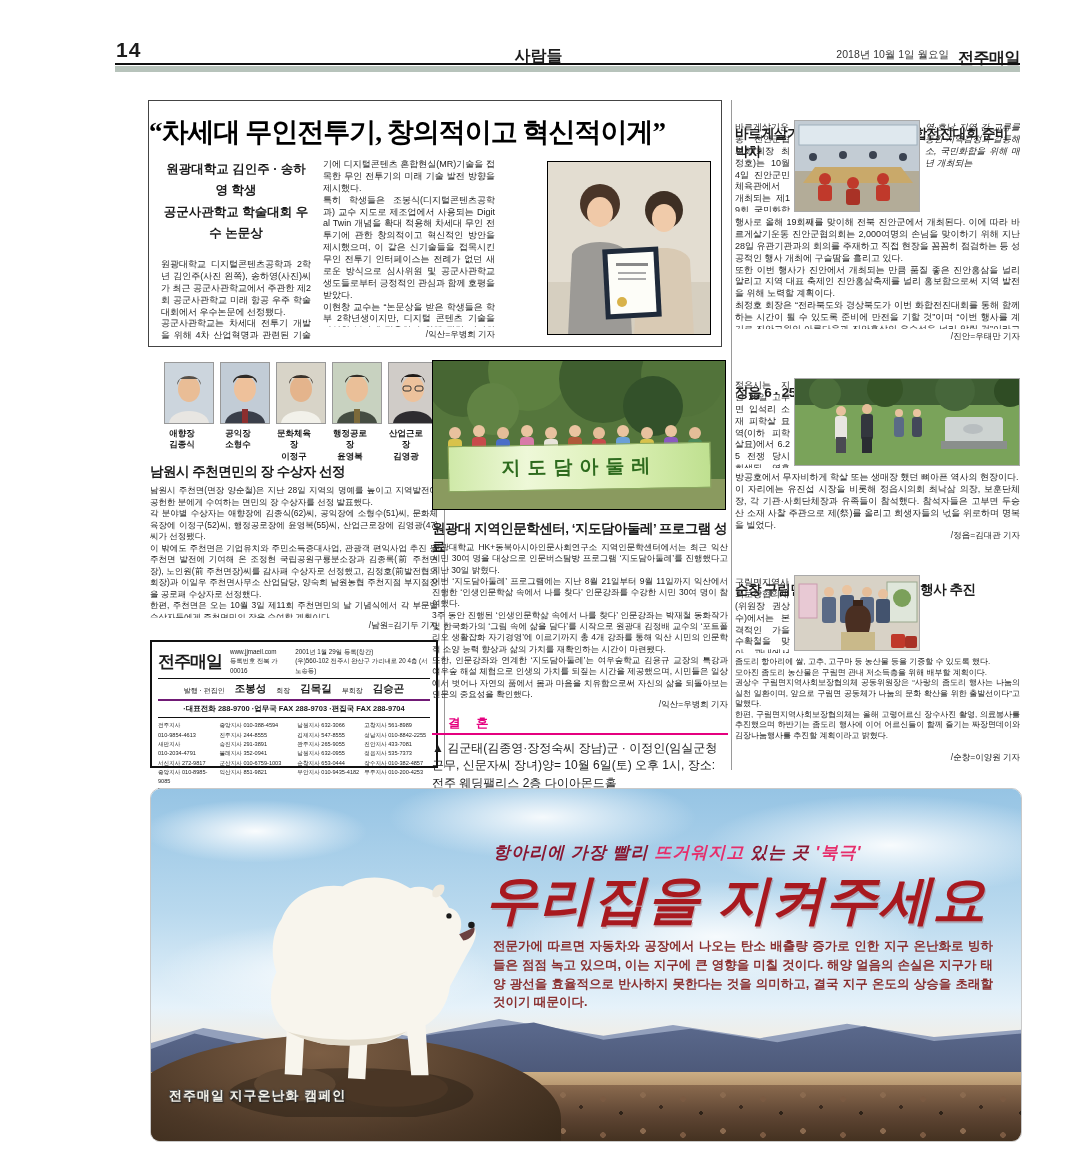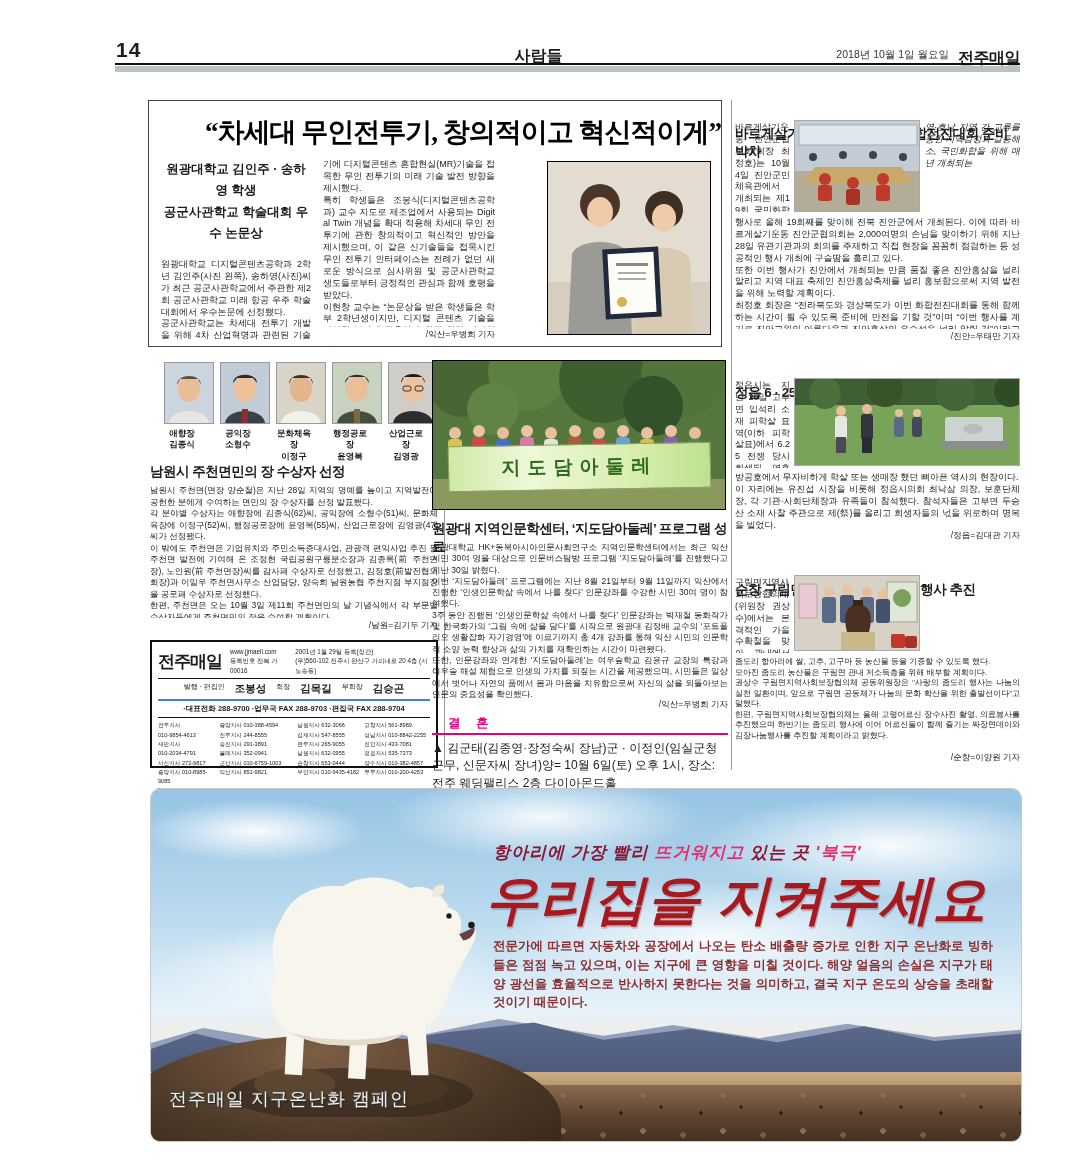--- a/index.html
+++ b/index.html
@@ -18,21 +18,21 @@
   .page-num { left:116px; top:38px; font-size:21px; font-weight:bold; letter-spacing:1px; }
   .section-title { left:0; right:0; top:46px; text-align:center; font-size:16px; font-weight:bold; }
   .head-right { right:57px; top:48px; display:flex; align-items:flex-start; gap:9px; }
   .head-date { font-size:10.5px; color:#333; }
   .head-brand { font-size:16px; font-weight:900; letter-spacing:-0.5px; }
   .head-rule { left:115px; top:63px; width:905px; height:2px; background:#111; }
   .head-bar  { left:115px; top:66px; width:905px; height:6px; background:#b7c3bb; }
 
   
   .main-box { left:148px; top:100px; width:574px; height:247px; border:1px solid #444; background:#fff; }
-  .main-headline { left:0; right:0; top:13px; text-align:right;
+  .main-headline { left:0; right:0; top:13px; text-align:left;
     font-family:"Liberation Serif", serif; font-weight:bold; font-size:27px; letter-spacing:-1px; color:#000; }
   .main-col1 { left:12px; top:58px; width:150px; height:182px; overflow:hidden; }
   .main-sub { text-align:center; font-weight:bold; font-size:12.5px; line-height:1.7; margin-bottom:15px; }
   .small-body { font-size:9px; line-height:1.32; color:#222; }
   .main-col2 { left:174px; top:58px; width:172px; height:168px; overflow:hidden; }
   .main-byline { left:174px; width:172px; bottom:5px; background:#fff; }
   .main-photo { left:398px; top:60px; width:164px; height:174px; border:1px solid #000; overflow:hidden; }
 
   
   .portraits { left:150px; top:362px; width:278px; display:flex; gap:6px; }
@@ -43,21 +43,21 @@
   
   .nw-head { left:150px; top:463px; width:288px; font-size:13.5px; font-weight:bold; letter-spacing:-0.5px; }
   .nw-body { left:150px; top:485px; width:288px; height:133px; overflow:hidden; font-size:8.5px; line-height:1.36; }
   .nw-byline { left:150px; top:620px; width:288px; }
 
   
   .mast-box { left:150px; top:640px; width:288px; height:128px; border:2px solid #111; padding:3px 6px; font-size:6px; }
   .mast-r1 { display:flex; align-items:center; gap:8px; border-bottom:1px solid #111; padding:2px 0 3px 0; }
   .mast-brand { font-size:17px; font-weight:900; letter-spacing:-1px; white-space:nowrap; }
   .mast-info { font-size:6.3px; line-height:1.5; color:#222; }
-  .mast-r2 { display:flex; justify-content:center; align-items:flex-start; gap:10px; border-bottom:2px solid #3b82f6; padding:3px 0; }
+  .mast-r2 { display:flex; justify-content:center; align-items:flex-end; gap:10px; border-bottom:2px solid #701a75; padding:3px 0; }
   .mast-r2 .lbl { font-size:7px; }
   .mast-r2 .nm { font-size:10.5px; font-weight:bold; }
   .mast-r3 { text-align:center; font-size:7.5px; font-weight:bold; border-bottom:1px solid #111; padding:3px 0; }
   .mast-tbl { display:grid; grid-template-columns:1.05fr 1.35fr 1.15fr 1.2fr; column-gap:4px; row-gap:1px;
     font-size:5.6px; line-height:1.5; color:#222; border-bottom:1px solid #111; padding:3px 0; }
   .mast-bottom { display:flex; justify-content:space-between; padding-top:3px; font-size:6px; color:#222; }
 
   
   .vrule { width:1px; background:#9a9a9a; }
 
@@ -110,21 +110,21 @@
     background:radial-gradient(ellipse at 45% 15%, #7c5e44, #4c3827 60%, #352718);
     border-radius:55% 60% 0 0 / 75% 80% 0 0; }
   .ad-bear { position:absolute; left:72px; top:32px; width:256px; height:296px; }
   .ad-tagline { position:absolute; left:342px; top:52px; font-size:17px; font-weight:900; font-style:italic;
     color:#8a1630; letter-spacing:1px; }
   .ad-tagline .hot { color:#e62e6b; }
   .ad-title { position:absolute; left:334px; top:76px; font-size:53px; font-weight:900; font-style:italic;
     color:#a8191f; letter-spacing:1px; text-shadow:1px 2px 0 rgba(120,20,20,.25); white-space:nowrap; }
   .ad-body { position:absolute; left:342px; top:148px; width:500px; font-size:12.5px; font-weight:bold;
     color:#8a3030; line-height:1.5; text-align:justify; }
-  .ad-campaign { position:absolute; left:18px; top:298px; font-size:18px; font-weight:normal; color:#f2f0e8;
+  .ad-campaign { position:absolute; left:18px; top:298px; font-size:13px; font-weight:bold; color:#f2f0e8;
     text-shadow:-1px -1px 0 #555, 1px 1px 1px #222, 0 0 3px #333; letter-spacing:1px; }
 </style>
 </head>
 <body>
 
 <div>
 
   <div class="abs page-num">14</div>
   <div class="abs section-title">사람들</div>
   <div class="abs head-right">

